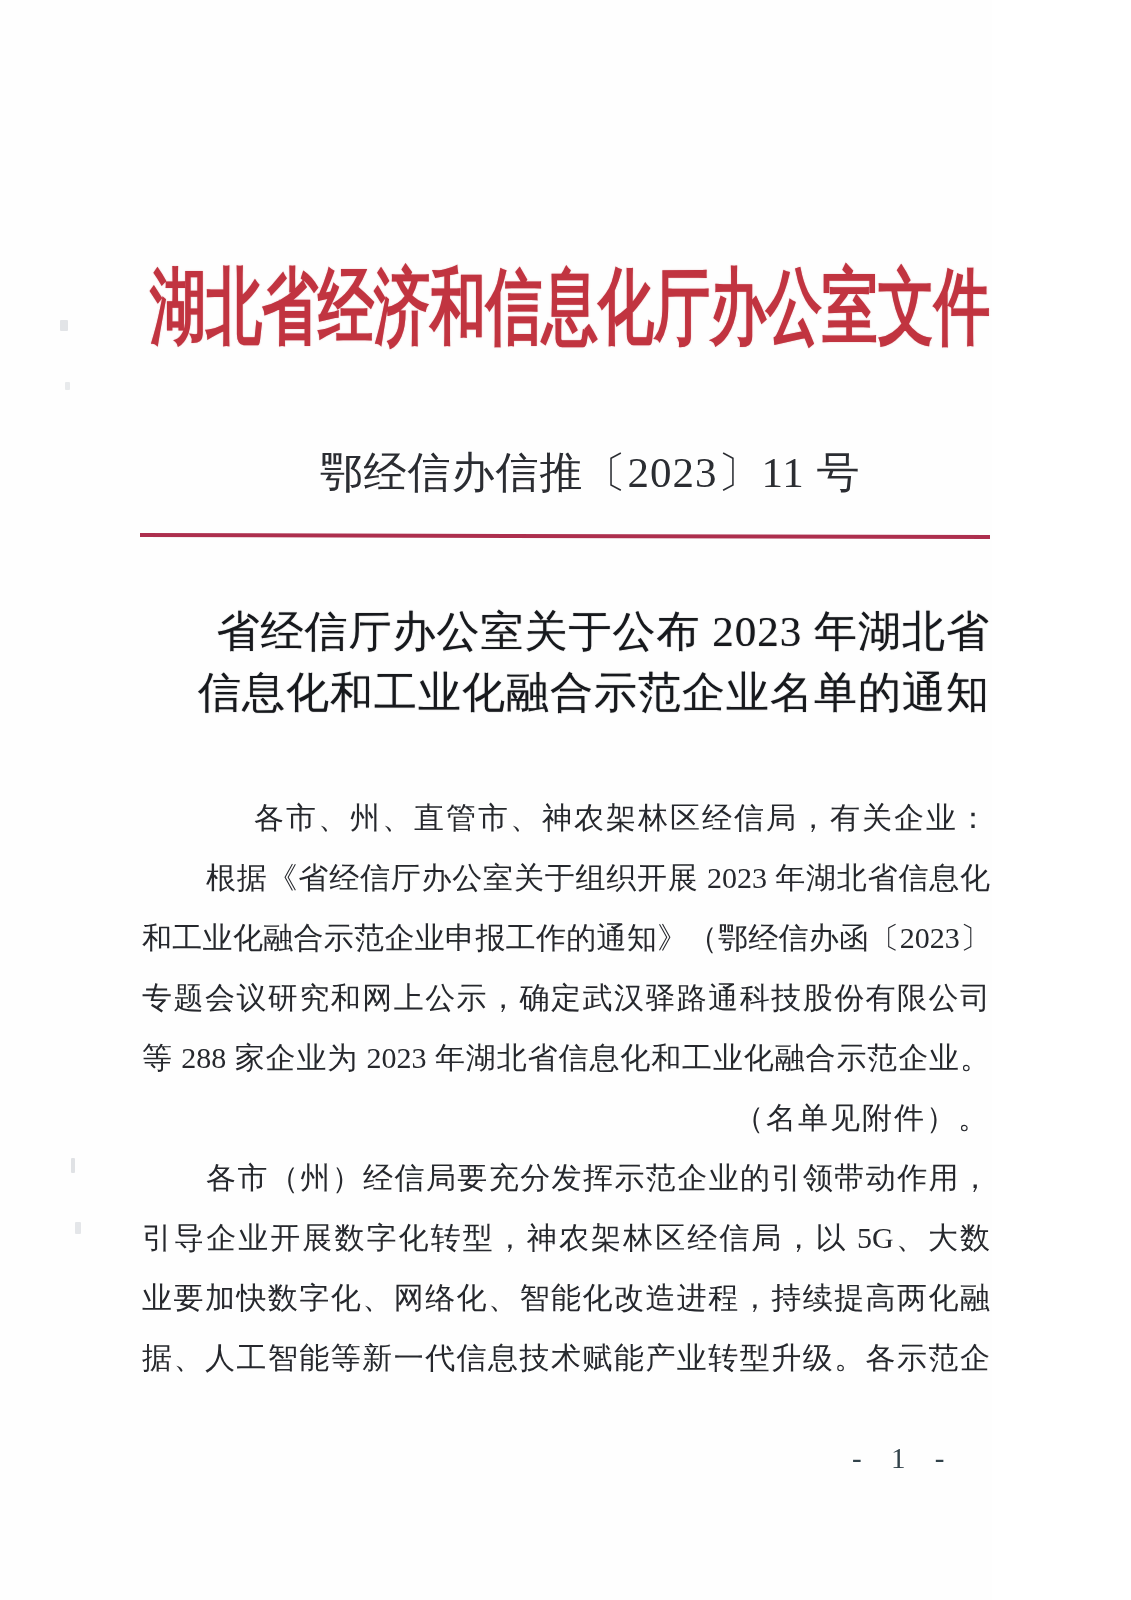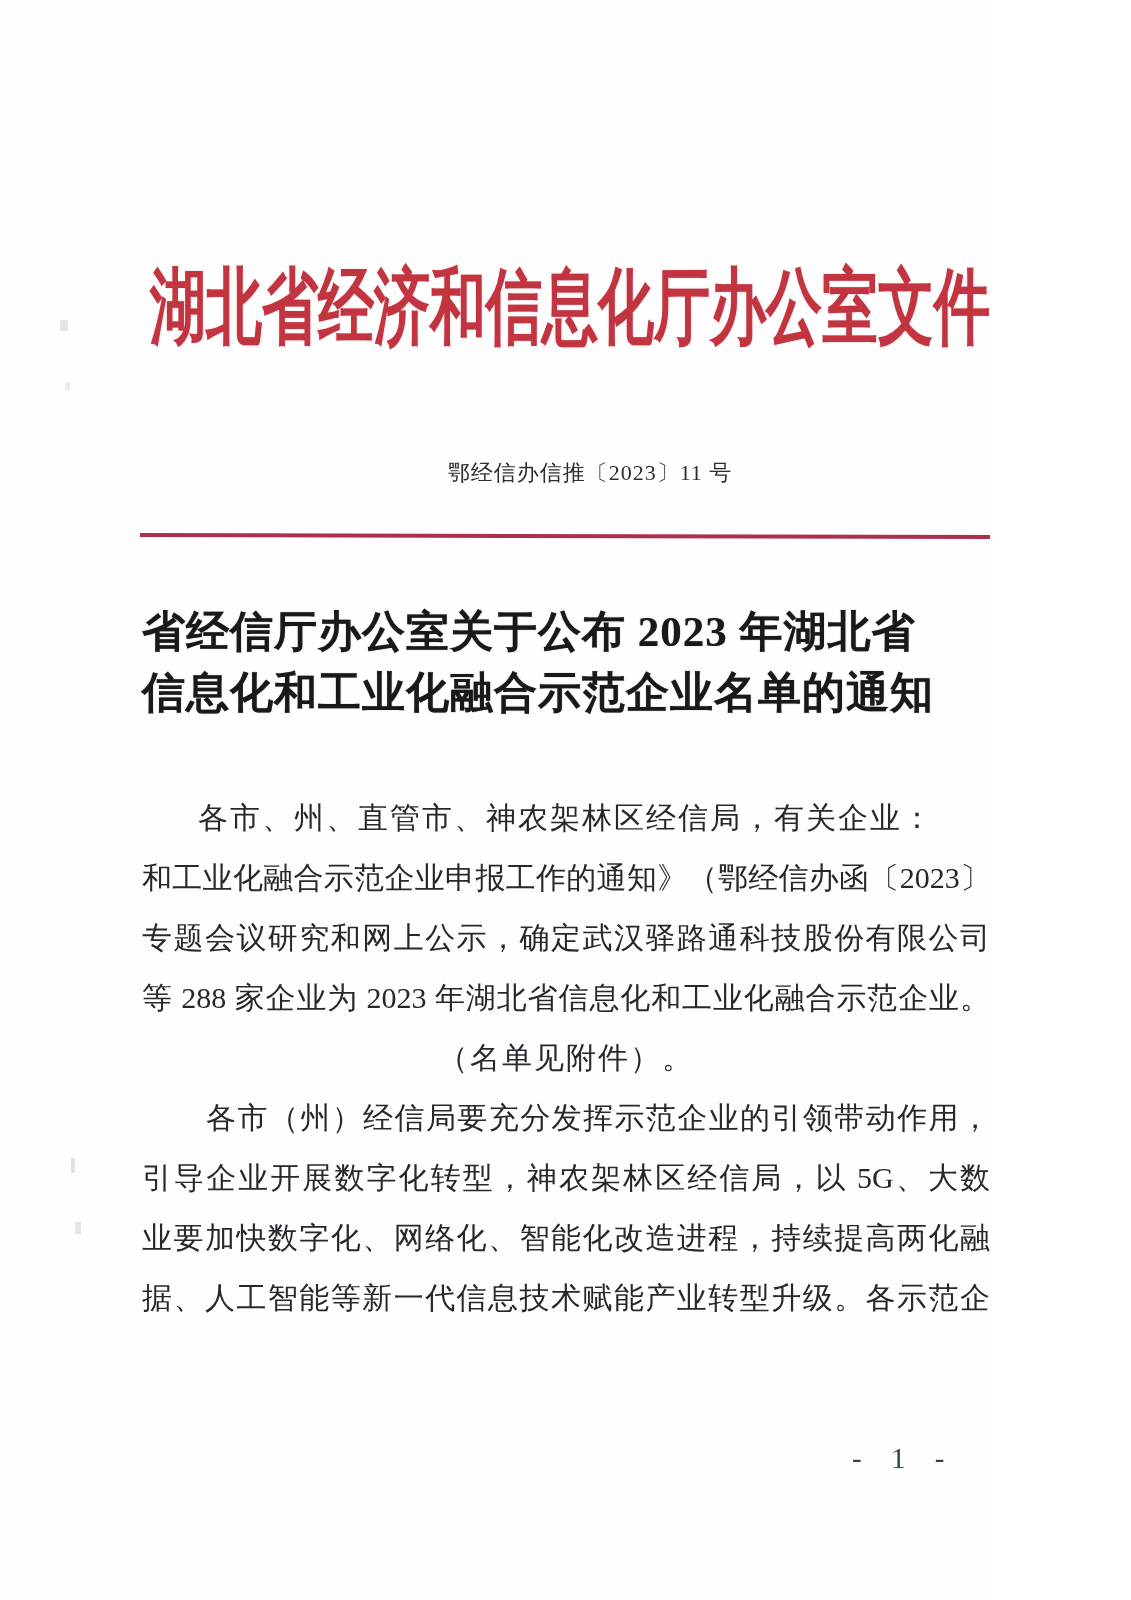--- a/index.html
+++ b/index.html
@@ -30,21 +30,21 @@
     transform-origin: center top;
     text-shadow: 0 0 1px rgba(193, 52, 64, 0.55);
   }
   
   .docnum {
     position: absolute;
     top: 452px;
     left: 142px;
     width: 848px;
     text-align: center;
-    font-size: 22px;
+    font-size: 43px;
     line-height: 42px;
     letter-spacing: 1px;
     color: #2b2d32;
     transform: translateX(24px);
     white-space: nowrap;
   }
   
   .redline {
     position: absolute;
     top: 534px;
@@ -53,24 +53,24 @@
     height: 4px;
     background: #ad2f4e;
     transform: rotate(0.12deg);
   }
   
   .doc-title {
     position: absolute;
     top: 601px;
     left: 142px;
     width: 848px;
-    text-align: left;
+    text-align: right;
     font-size: 43px;
     line-height: 61px;
-    font-weight: bold;
+    font-weight: normal;
     color: #17191d;
     letter-spacing: 1px;
     text-shadow: 0 0 1px rgba(23, 25, 29, 0.6);
   }
   
   .body-text {
     position: absolute;
     top: 788px;
     left: 142px;
     width: 848px;
@@ -82,21 +82,21 @@
     line-height: 60px;
     overflow: hidden;
   }
   .line.just {
     text-align: justify;
     text-align-last: justify;
     text-justify: distribute;
     white-space: normal;
   }
   .line.align-left {
-    text-align: center;
+    text-align: right;
     white-space: nowrap;
     letter-spacing: 2px;
   }
   .line.indent {
     text-indent: 64px;
   }
   
   .pagenum {
     position: absolute;
     top: 1441px;
@@ -131,20 +131,21 @@
 
   <div class="redline"></div>
 
   <div class="doc-title">
     <div class="title-line">省经信厅办公室关于公布 2023 年湖北省</div>
     <div class="title-line">信息化和工业化融合示范企业名单的通知</div>
   </div>
 
   <div class="body-text">
     <div class="line align-left">各市、州、直管市、神农架林区经信局，有关企业：</div>
+    <div class="line just indent">根据《省经信厅办公室关于组织开展 2023 年湖北省信息化</div>
     <div class="line just">和工业化融合示范企业申报工作的通知》（鄂经信办函〔2023〕</div>
     <div class="line just">专题会议研究和网上公示，确定武汉驿路通科技股份有限公司</div>
     <div class="line just">等 288 家企业为 2023 年湖北省信息化和工业化融合示范企业。</div>
     <div class="line align-left">（名单见附件）。</div>
     <div class="line just indent">各市（州）经信局要充分发挥示范企业的引领带动作用，</div>
     <div class="line just">引导企业开展数字化转型，神农架林区经信局，以 5G、大数</div>
     <div class="line just">业要加快数字化、网络化、智能化改造进程，持续提高两化融</div>
     <div class="line just">据、人工智能等新一代信息技术赋能产业转型升级。各示范企</div>
   </div>
 

